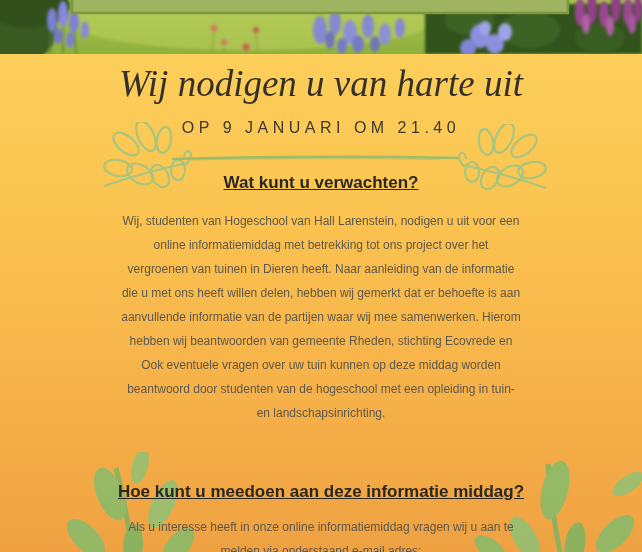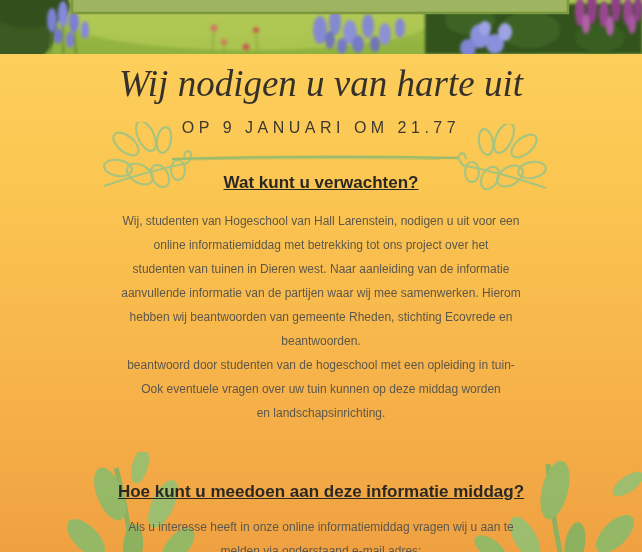--- a/index.html
+++ b/index.html
@@ -176,33 +176,33 @@
       <ellipse cx="127" cy="38" rx="13" ry="30" fill="#8cbb6a" transform="rotate(14 127 38)"></ellipse>
       <ellipse cx="97" cy="86" rx="11" ry="24" fill="#95c173" transform="rotate(-30 97 86)"></ellipse>
       <ellipse cx="147" cy="92" rx="10" ry="22" fill="#84b364" transform="rotate(10 147 92)"></ellipse>
       <ellipse cx="187" cy="82" rx="12" ry="24" fill="#8cbb6a" transform="rotate(45 187 82)"></ellipse>
       <ellipse cx="200" cy="32" rx="8" ry="18" fill="#95c173" transform="rotate(55 200 32)"></ellipse>
       <ellipse cx="62" cy="96" rx="9" ry="18" fill="#8cbb6a" transform="rotate(-55 62 96)"></ellipse>
     </g>
   </svg>
 
   <div class="txt title">Wij nodigen u van harte uit</div>
-  <div class="txt subtitle">OP 9 JANUARI OM 21.77</div>
+  <div class="txt subtitle">OP 9 JANUARI OM 21.40</div>
 
   <div class="txt heading h1">Wat kunt u verwachten?</div>
 
   <div class="para p1">
     <div>Wij, studenten van Hogeschool van Hall Larenstein, nodigen u uit voor een</div>
     <div>online informatiemiddag met betrekking tot ons project over het</div>
-    <div>studenten van tuinen in Dieren west. Naar aanleiding van de informatie</div>
+    <div>vergroenen van tuinen in Dieren heeft. Naar aanleiding van de informatie</div>
+    <div>die u met ons heeft willen delen, hebben wij gemerkt dat er behoefte is aan</div>
     <div>aanvullende informatie van de partijen waar wij mee samenwerken. Hierom</div>
     <div>hebben wij beantwoorden van gemeente Rheden, stichting Ecovrede en</div>
-    <div>beantwoorden.</div>
+    <div>Ook eventuele vragen over uw tuin kunnen op deze middag worden</div>
     <div>beantwoord door studenten van de hogeschool met een opleiding in tuin-</div>
-    <div>Ook eventuele vragen over uw tuin kunnen op deze middag worden</div>
     <div>en landschapsinrichting.</div>
   </div>
 
   <div class="txt heading h2">Hoe kunt u meedoen aan deze informatie middag?</div>
 
   <div class="para p2">
     <div>Als u interesse heeft in onze online informatiemiddag vragen wij u aan te</div>
     <div>melden via onderstaand e-mail adres:</div>
   </div>
 

